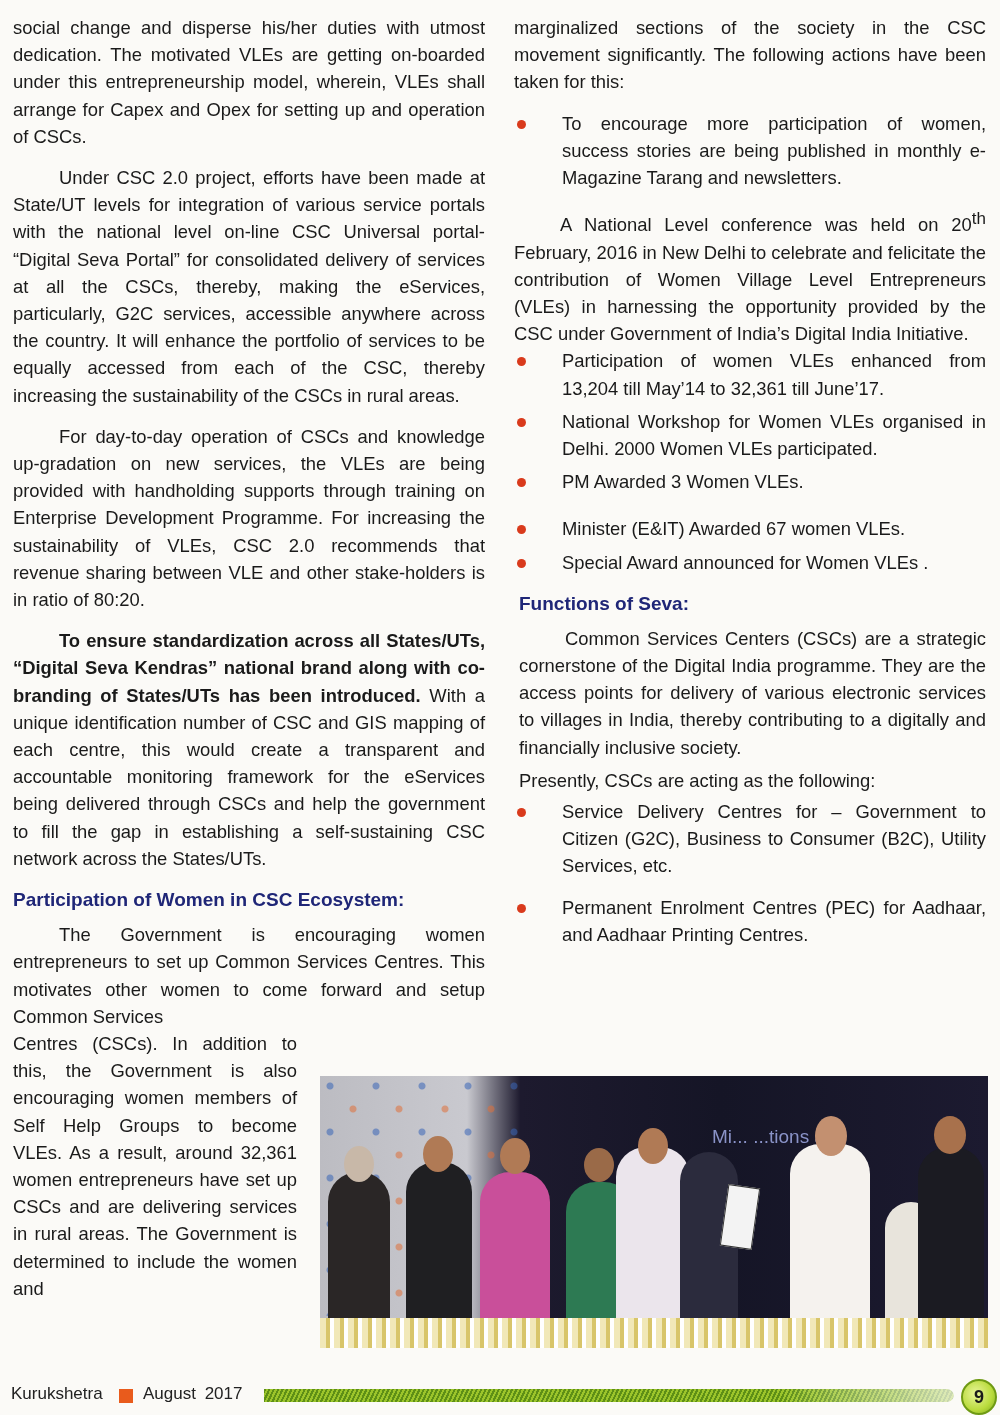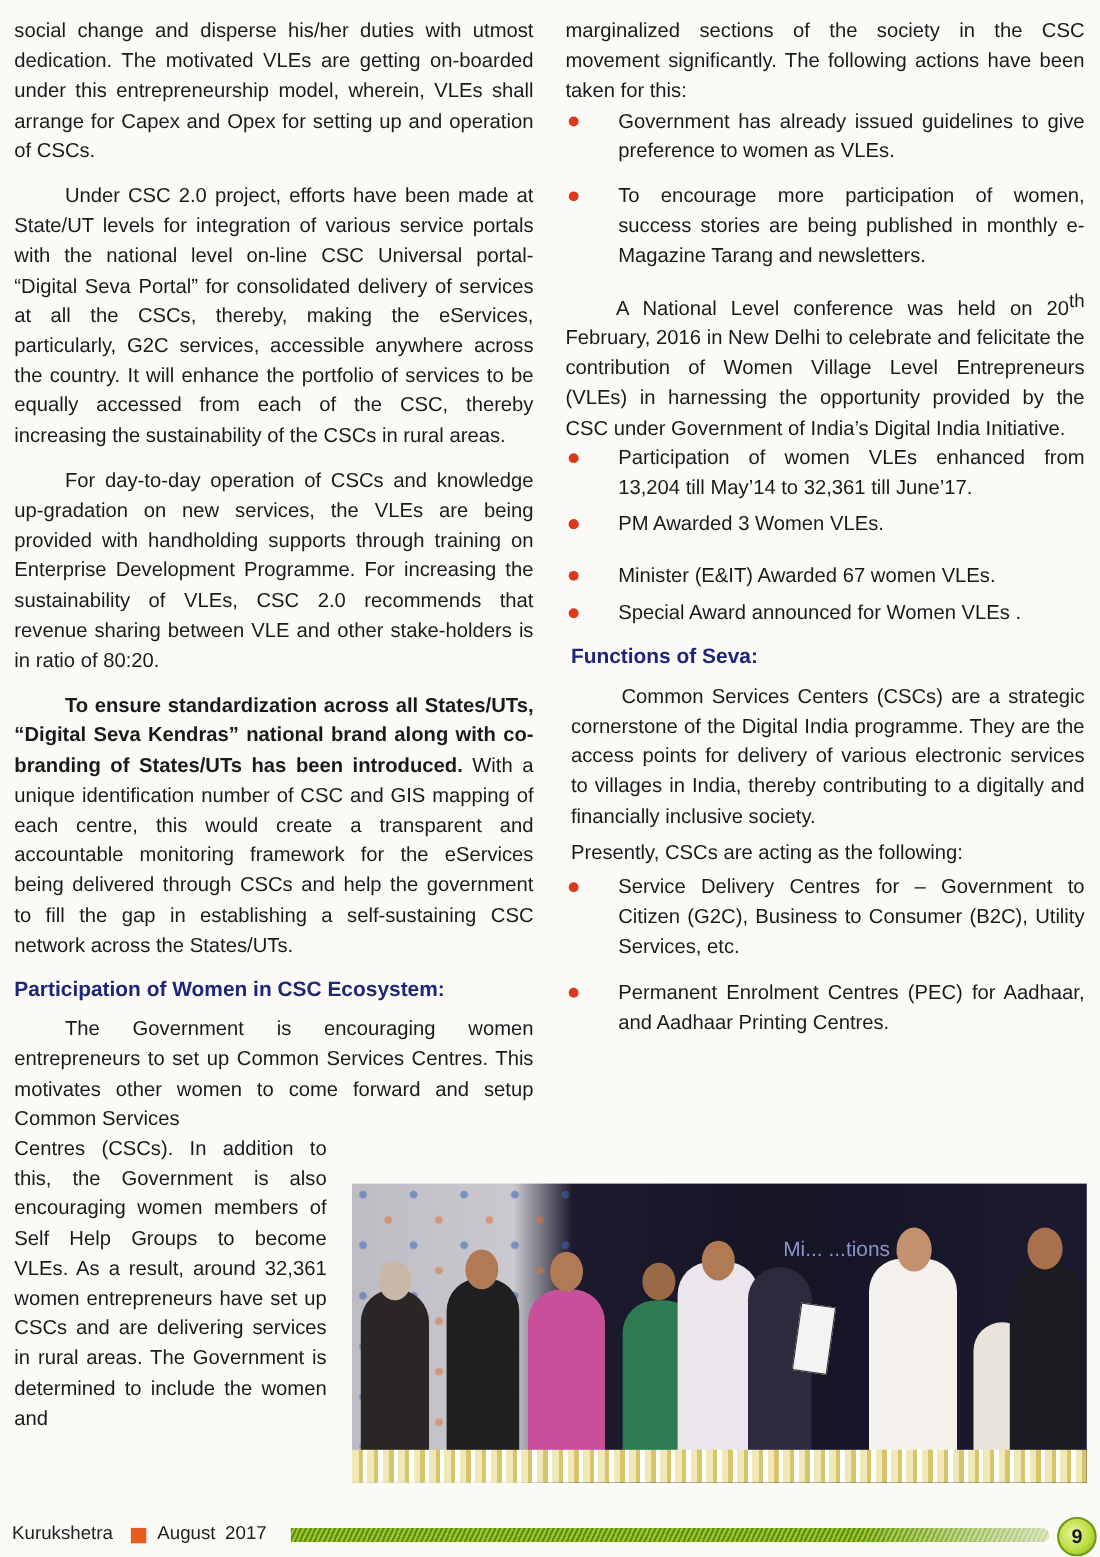--- a/index.html
+++ b/index.html
@@ -97,27 +97,26 @@
   <p class="indent gap">For day-to-day operation of CSCs and knowledge up-gradation on new services, the VLEs are being provided with handholding supports through training on Enterprise Development Programme. For increasing the sustainability of VLEs, CSC 2.0 recommends that revenue sharing between VLE and other stake-holders is in ratio of 80:20.</p>
   <p class="indent gap"><span class="bold">To ensure standardization across all States/UTs, “Digital Seva Kendras” national brand along with co-branding of States/UTs has been introduced.</span><span> With a unique identification number of CSC and GIS mapping of each centre, this would create a transparent and accountable monitoring framework for the eServices being delivered through CSCs and help the government to fill the gap in establishing a self-sustaining CSC network across the States/UTs.</span></p>
   <h2 class="gap">Participation of Women in CSC Ecosystem:</h2>
   <p class="indent" style="margin-top:8px">The Government is encouraging women entrepreneurs to set up Common Services Centres. This motivates other women to come forward and setup Common Services</p>
   <p class="narrow">Centres (CSCs). In addition to this, the Government is also encouraging women members of Self Help Groups to become VLEs. As a result, around 32,361 women entrepreneurs have set up CSCs and are delivering services in rural areas. The Government is determined to include the women and</p>
 </div>
 
 <div class="col col-right">
   <p>marginalized sections of the society in the CSC movement significantly. The following actions have been taken for this:</p>
   <ul class="bullets gap">
-    <li><span class="dot"></span><span>Government has already issued guidelines to give preference to women as VLEs.</span></li>
     <li class="gap"><span class="dot"></span><span>To encourage more participation of women, success stories are being published in monthly e-Magazine Tarang and newsletters.</span></li>
   </ul>
   <p class="indent gap"><span>A National Level conference was held on 20</span><sup style="font-size:17px">th</sup><span> February, 2016 in New Delhi to celebrate and felicitate the contribution of Women Village Level Entrepreneurs (VLEs) in harnessing the opportunity provided by the CSC under Government of India’s Digital India Initiative.</span></p>
   <ul class="bullets gap">
     <li><span class="dot"></span><span>Participation of women VLEs enhanced from 13,204 till May’14 to 32,361 till June’17.</span></li>
-    <li style="margin-top:6px"><span class="dot"></span></li>
+    <li style="margin-top:6px"><span class="dot"></span><span>National Workshop for Women VLEs organised in Delhi. 2000 Women VLEs  participated.</span></li>
     <li style="margin-top:6px"><span class="dot"></span><span>PM Awarded 3 Women VLEs.</span></li>
     <li style="margin-top:20px"><span class="dot"></span><span>Minister (E&amp;IT) Awarded 67 women VLEs.</span></li>
     <li style="margin-top:6px"><span class="dot"></span><span>Special Award announced for Women VLEs .</span></li>
   </ul>
   <h2 class="gap" style="padding-left:5px">Functions of Seva:</h2>
   <p class="indent" style="margin-top:8px;padding-left:5px">Common Services Centers (CSCs) are a strategic cornerstone of the Digital India programme. They are the access points for delivery of various electronic services to villages in India, thereby contributing to a digitally and financially inclusive society.</p>
   <p style="margin-top:6px;padding-left:5px">Presently, CSCs are acting as the following:</p>
   <ul class="bullets" style="margin-top:4px">
     <li><span class="dot"></span><span>Service Delivery Centres for – Government to Citizen (G2C), Business to Consumer (B2C), Utility Services, etc.</span></li>
     <li class="gap"><span class="dot"></span><span>Permanent Enrolment Centres (PEC) for Aadhaar, and Aadhaar Printing Centres.</span></li>

